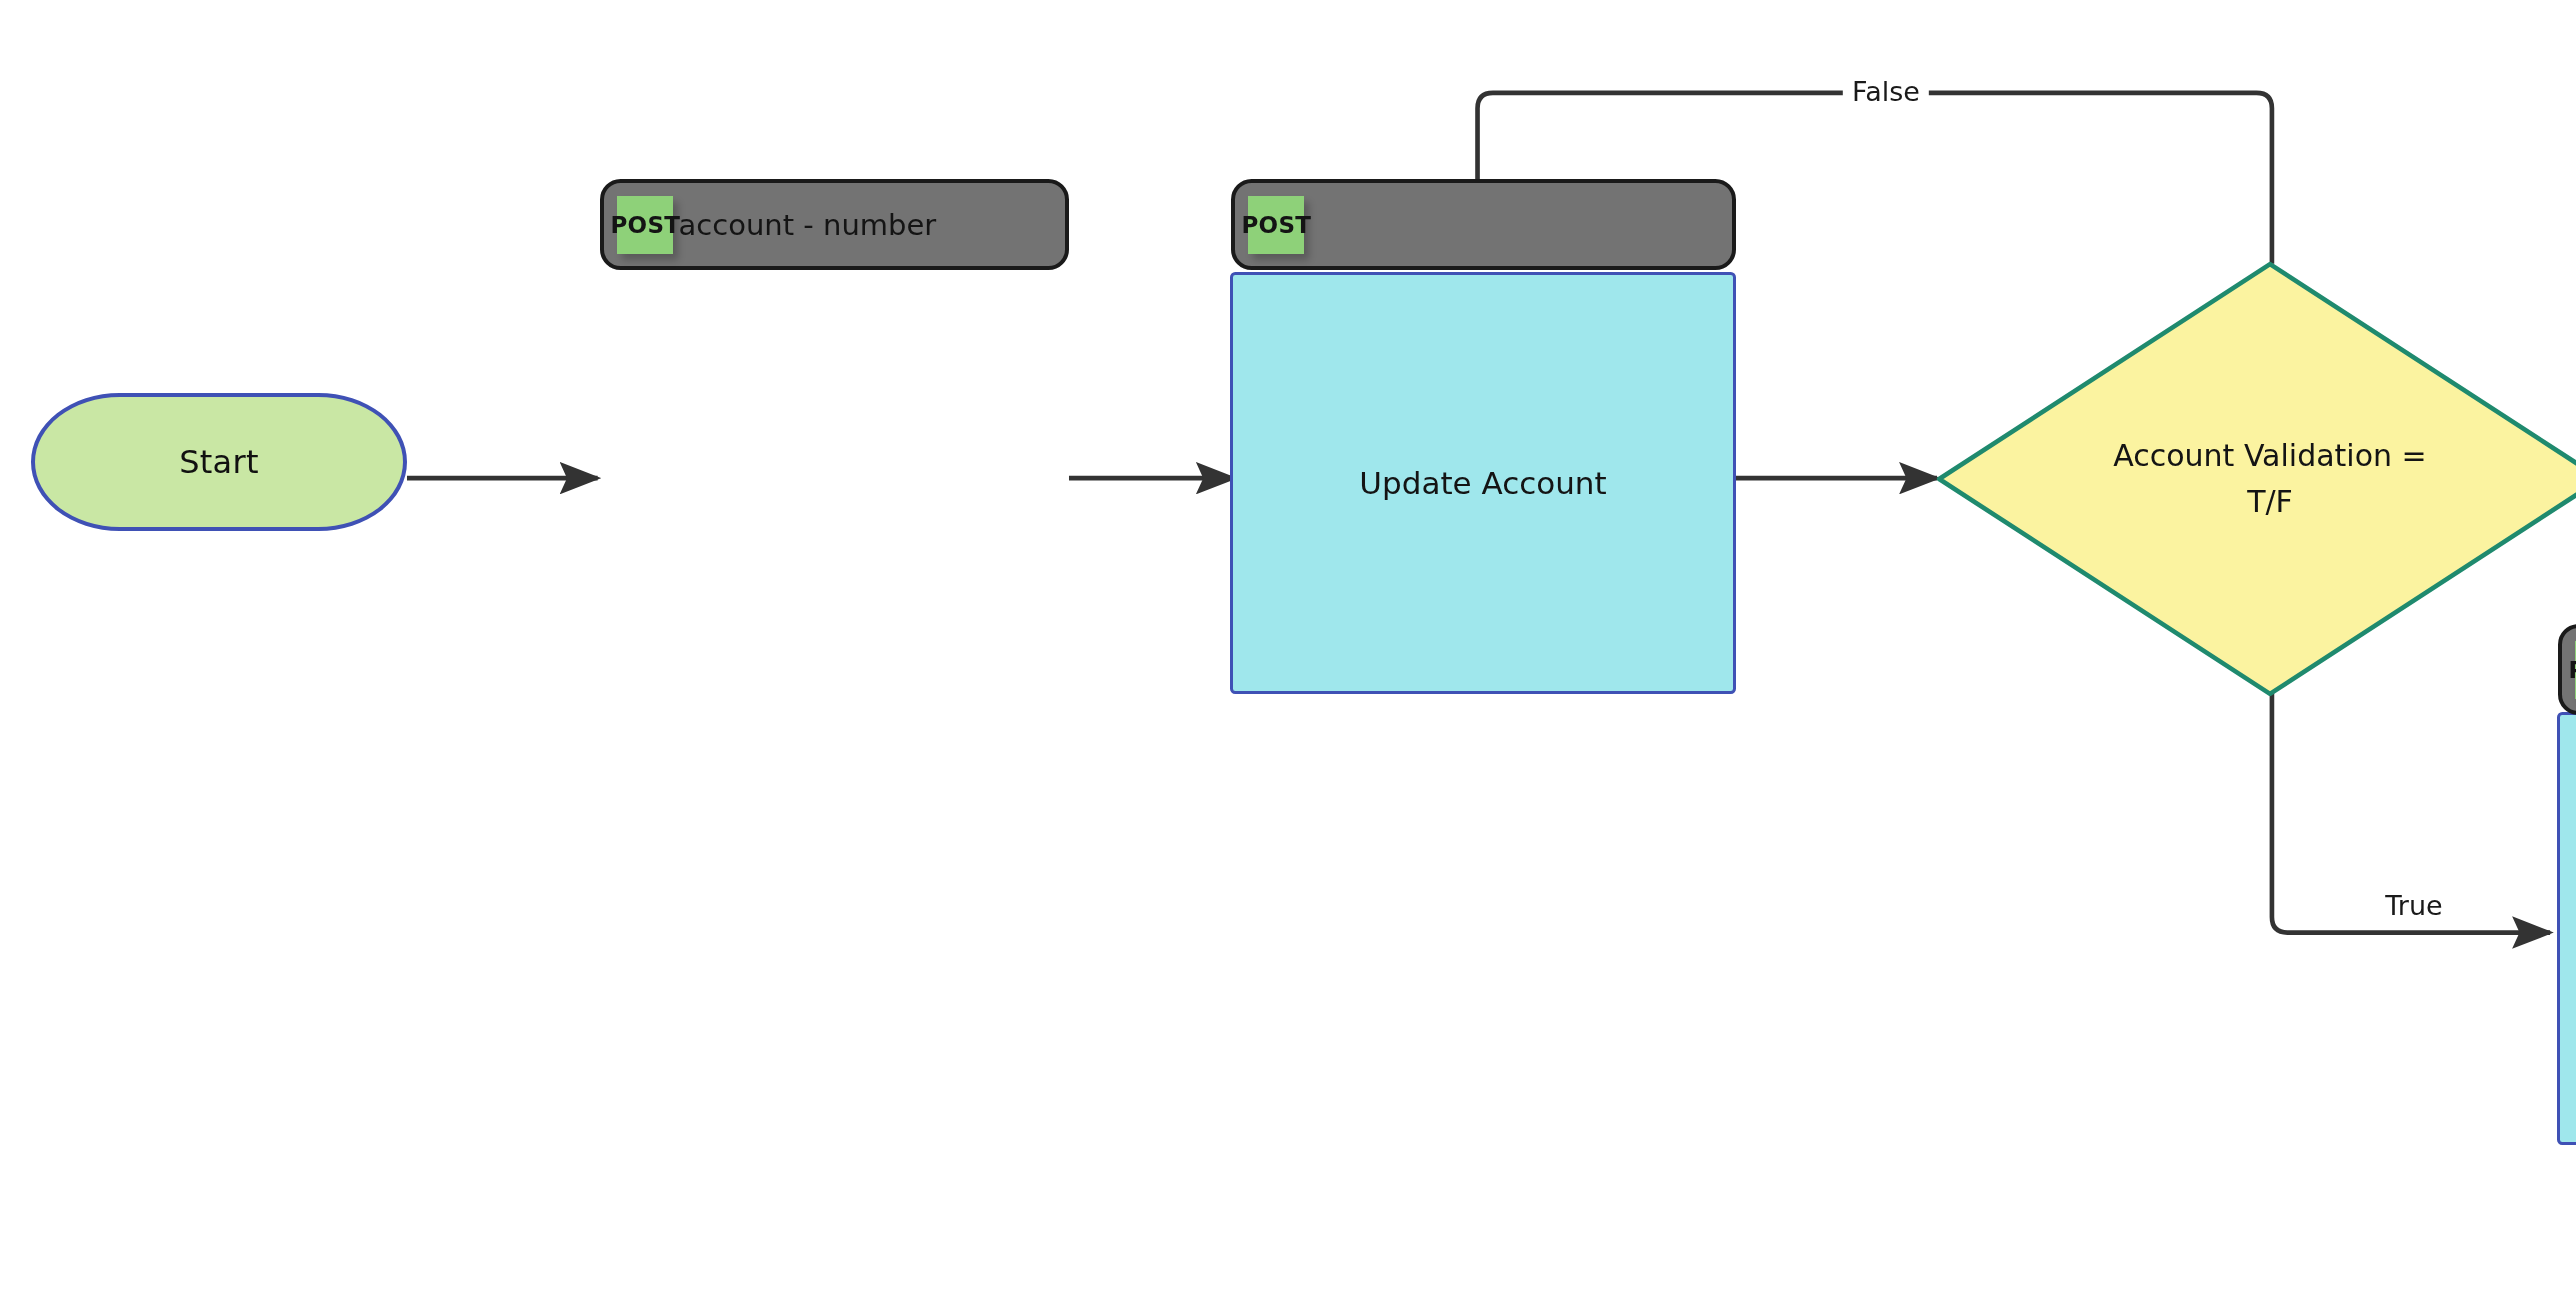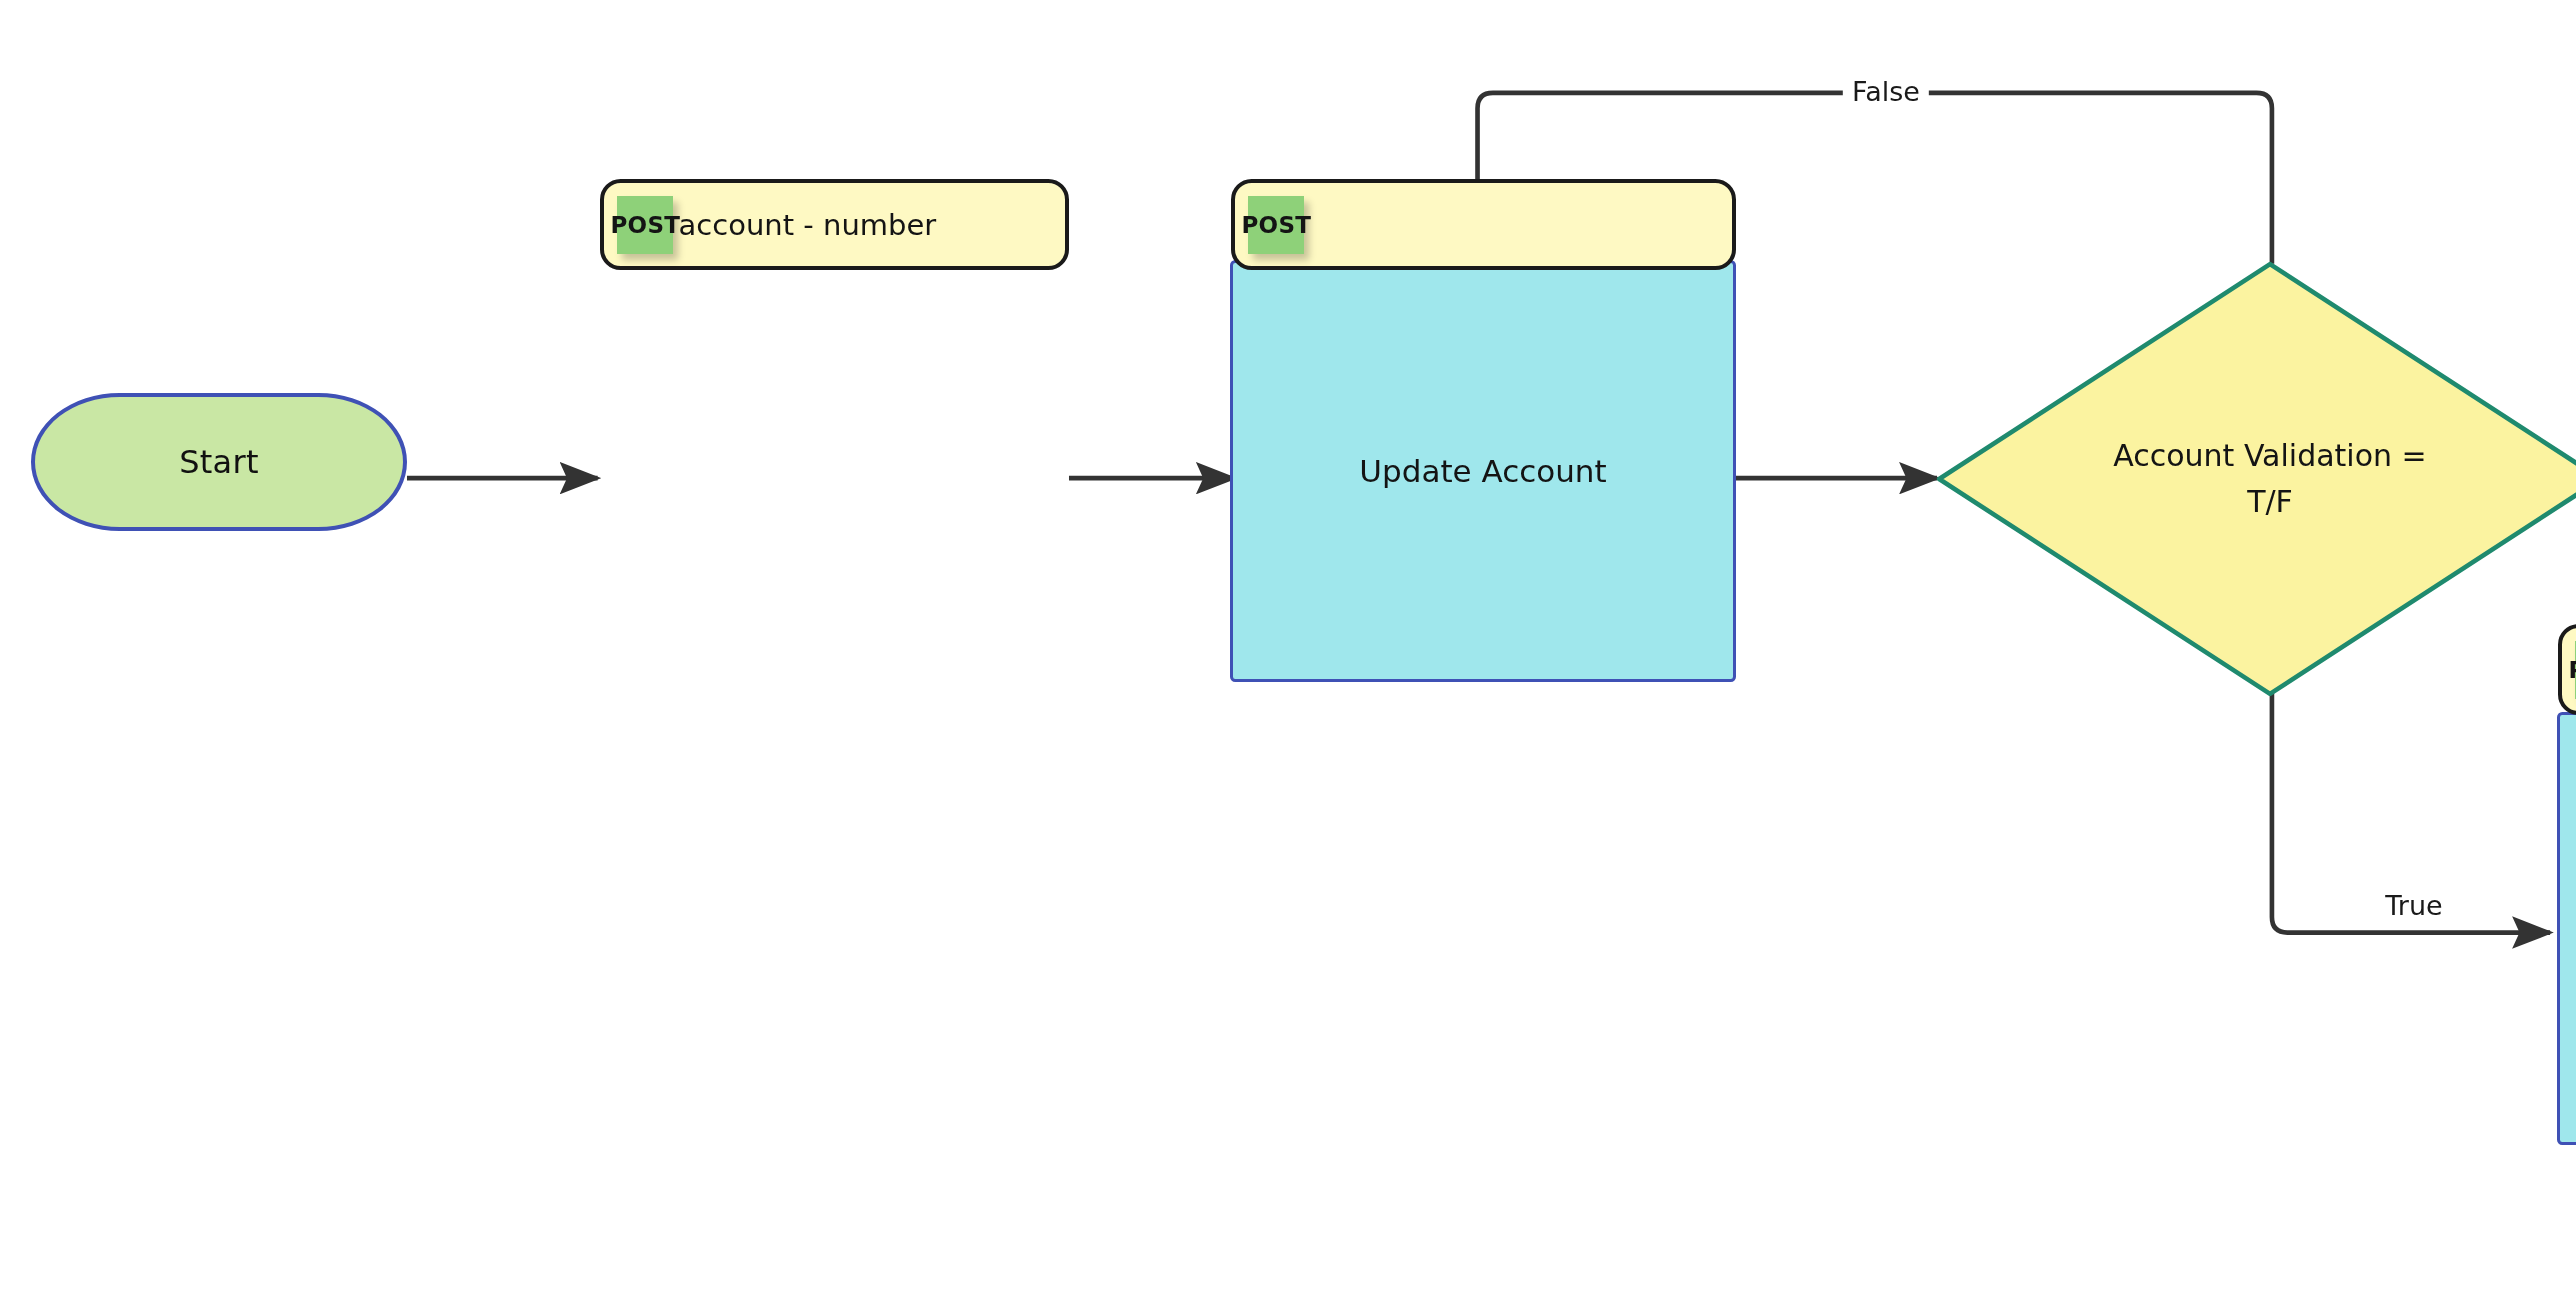--- a/index.html
+++ b/index.html
@@ -40,21 +40,21 @@
   .terminal .node-label {
     font-size: 32px;
     color: #111111;
     letter-spacing: 0.3px;
   }
 
   
   .api-card {
     position: absolute;
     box-sizing: border-box;
-    background: #fef9c3;
+    background: #737373;
     border: 4.1px solid #1a1a1a;
     border-radius: 20.6px;
     display: flex;
     align-items: center;
     z-index: 6;
   }
   .method-badge {
     margin-left: 13.4px;
     width: 56px;
     height: 58px;
@@ -173,21 +173,21 @@
   </div>
 
   <div class="api-card" style="left:600px; top:179px; width:469px; height:91px;">
     <span class="method-badge">POST</span>
     <span class="api-path">account - number</span>
   </div>
 
   <div class="api-card" style="left:1231px; top:179px; width:505px; height:91px;">
     <span class="method-badge">POST</span>
   </div>
-  <div class="process" style="left:1230px; top:260px; width:506px; height:422px;">
+  <div class="process" style="left:1230px; top:272px; width:506px; height:422px;">
     <span class="node-label">Update Account</span>
   </div>
 
   <div class="decision" style="left:1935px; top:260px; width:670px; height:438px;">
     <svg width="670" height="438" viewBox="0 0 1300 850" xmlns="http://www.w3.org/2000/svg">
       <path d="M 650,8 L 1292,425 L 650,842 L 8,425 Z" fill="#fbf3a0" stroke="#1f8a6e" stroke-width="9" stroke-linejoin="round"></path>
     </svg>
     <div class="diamond-text">
       <span>Account Validation =</span>
       <span>T/F</span>

